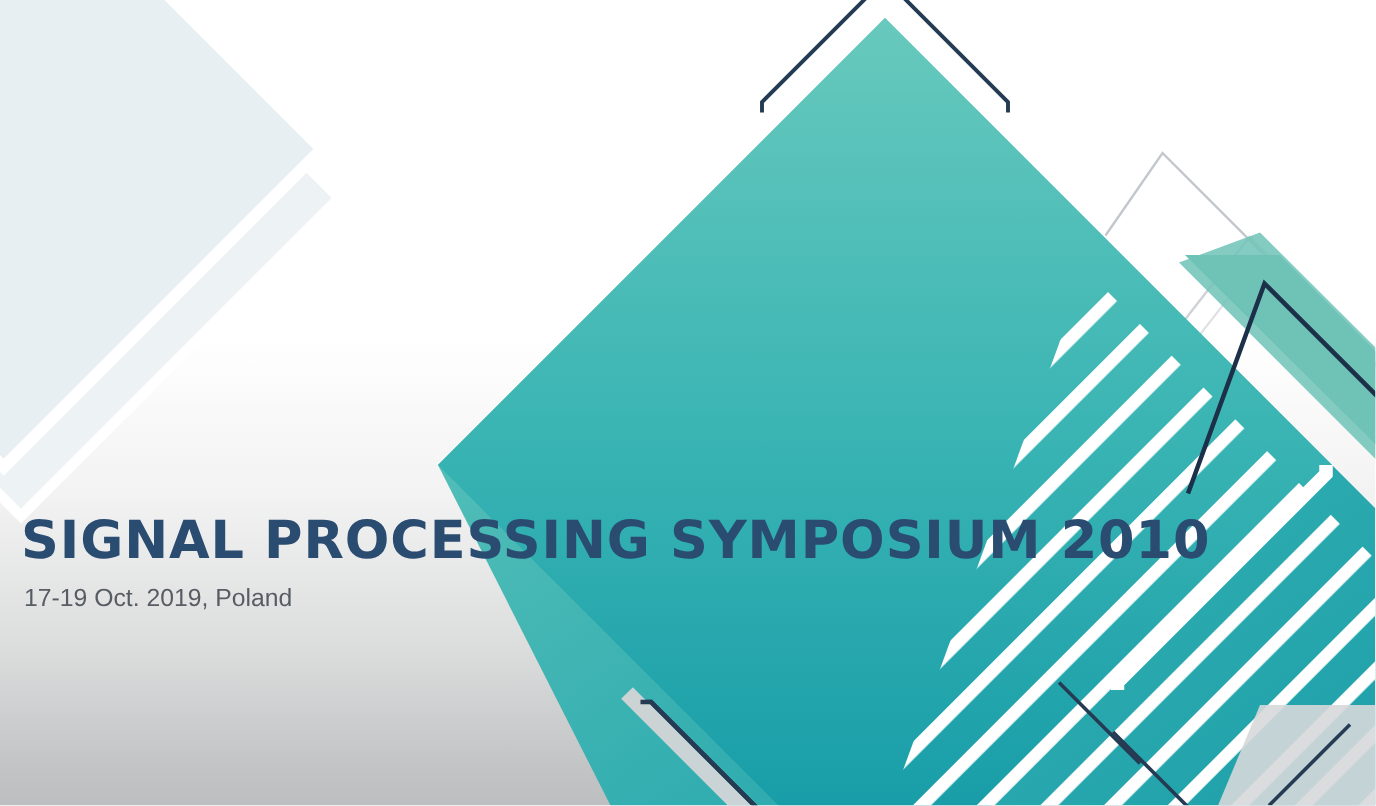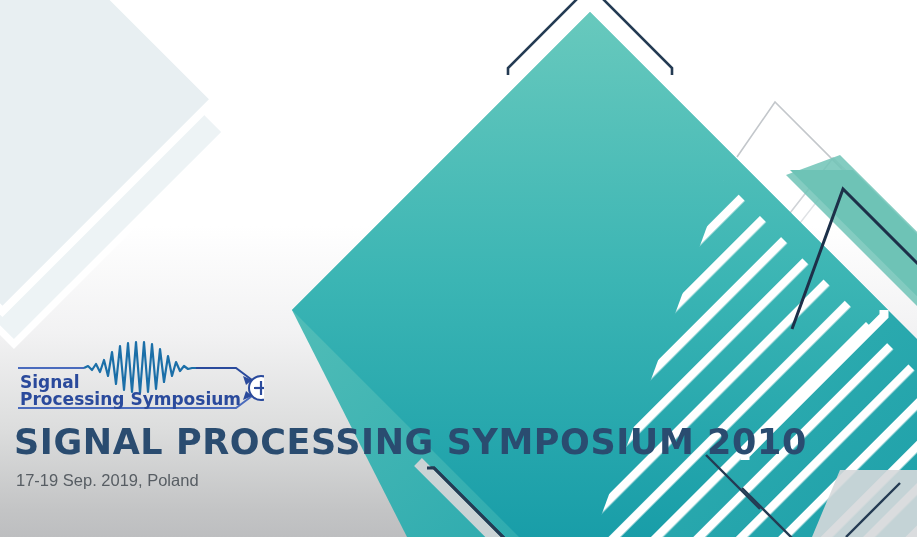--- a/index.html
+++ b/index.html
@@ -169,50 +169,19 @@
 
       <polygon points="840,470 917,470 917,537 812,537" fill="#d6d8da" opacity="0.9"></polygon>
       <polyline points="846,537 900,483" fill="none" stroke="#243b53" stroke-width="2.4"></polyline>
     </svg>
   </div>
 
   <div class="layer" style="background:linear-gradient(to bottom, rgba(255,255,255,0) 62%, rgba(198,199,201,0.0) 100%); pointer-events:none;"></div>
 
   <div id="text-block">
 
-    <div id="logo-wrap">
-      <svg width="250" height="75" viewBox="0 0 250 75" xmlns="http://www.w3.org/2000/svg">
-
-        <path d="M4,28 L70,28" fill="none" stroke="#4a6bbd" stroke-width="2"></path>
-
-        <path d="M70,28
-                 L74,26 L78,30 L82,24 L86,32 L90,20
-                 L94,36 L98,12 L102,44 L106,6
-                 L110,50 L114,3 L118,52 L122,2
-                 L126,53 L130,2 L134,52 L138,4
-                 L142,49 L146,9 L150,42 L154,16
-                 L158,36 L162,22 L166,31 L170,26
-                 L174,29 L178,28 L182,28" fill="none" stroke="#1b6fa8" stroke-width="2.2" stroke-linejoin="round"></path>
-
-        <path d="M182,28 L222,28 L238,40" fill="none" stroke="#2a4a9c" stroke-width="2"></path>
-        <polygon points="238,40 229,36 232,45" fill="#2a4a9c"></polygon>
-
-        <path d="M4,68 L222,68 L238,56" fill="none" stroke="#4a6bbd" stroke-width="2"></path>
-        <polygon points="238,56 229,60 232,51" fill="#2a4a9c"></polygon>
-
-        <circle cx="247" cy="48" r="12" fill="#ffffff" stroke="#2a4a9c" stroke-width="2"></circle>
-        <line x1="240" y1="48" x2="254" y2="48" stroke="#2a4a9c" stroke-width="2.2"></line>
-        <line x1="247" y1="41" x2="247" y2="55" stroke="#2a4a9c" stroke-width="2.2"></line>
-
-        <text x="6" y="48" font-family="DejaVu Sans, sans-serif" font-size="17" font-weight="bold" fill="#2a4a9c">Signal</text>
-        <text x="6" y="65" font-family="DejaVu Sans, sans-serif" font-size="17" font-weight="bold" fill="#2a4a9c">Processing Symposium</text>
-      </svg>
-      
-      
-      
-    </div>
 
     <h1 id="event-title">SIGNAL PROCESSING SYMPOSIUM 2010</h1>
 
-    <div id="event-dateline">17-19 Sep. 2019, Poland</div>
+    <div id="event-dateline">17-19 Oct. 2019, Poland</div>
   </div>
 
 </div>
 
 </body></html>

